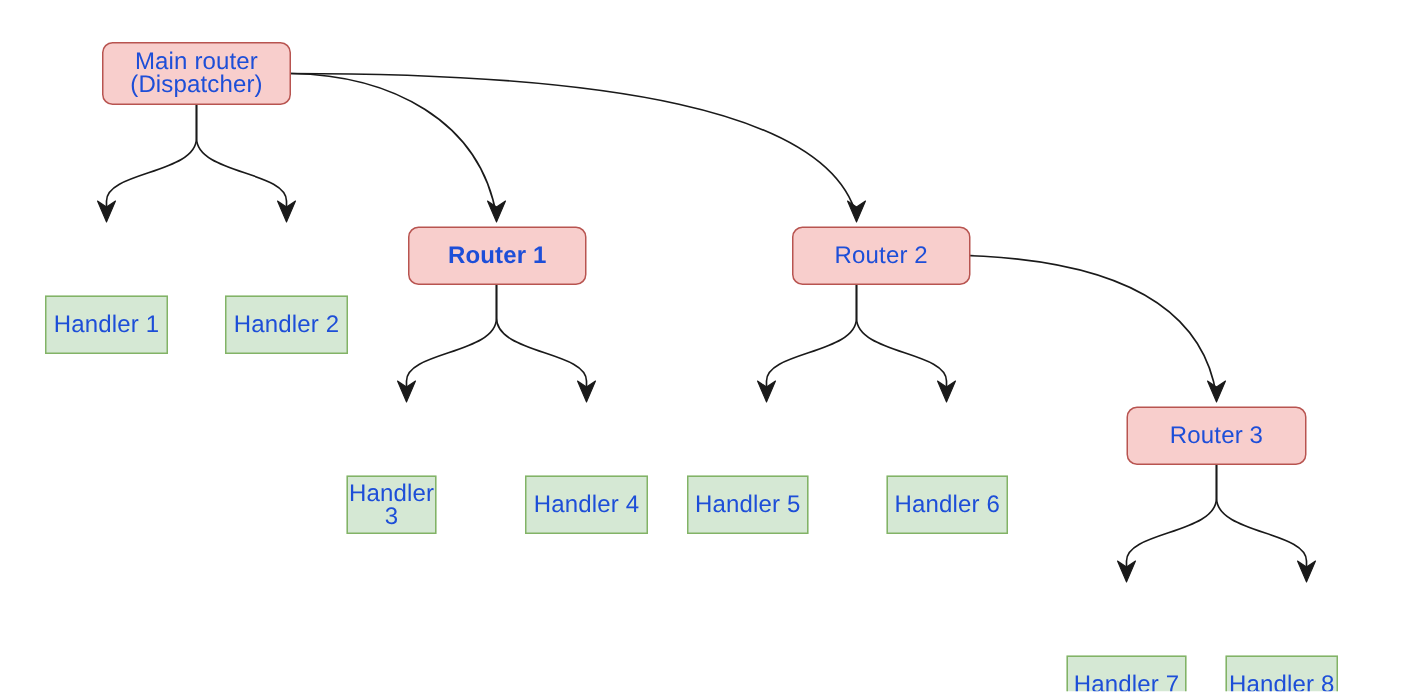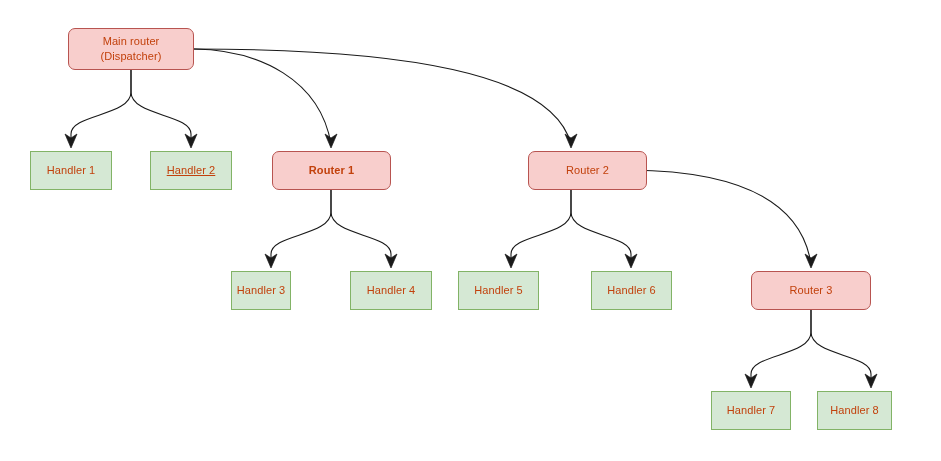--- a/index.html
+++ b/index.html
@@ -26,36 +26,37 @@
     height: 461px;
     pointer-events: none;
   }
   .node {
     position: absolute;
     box-sizing: border-box;
     display: flex;
     align-items: center;
     justify-content: center;
     text-align: center;
-    font-size: 11px;
+    font-size: 16px;
     line-height: 15px;
-    color: #c2410c;
+    color: #1d4ed8;
     letter-spacing: 0.1px;
     white-space: pre-line;
     z-index: 2;
   }
   .node.router {
     background: #f8cecc;
     border: 1px solid #b85450;
     border-radius: 7px;
   }
   .node.handler {
     background: #d5e8d4;
     border: 1px solid #82b366;
     border-radius: 0;
+    margin-top: 46px;
   }
   .edge-path {
     fill: none;
     stroke: #1a1a1a;
     stroke-width: 1.1px;
     stroke-linecap: round;
     stroke-linejoin: round;
   }
   .arrow-head {
     fill: #1a1a1a;
@@ -95,21 +96,21 @@
         <polygon class="arrow-head" points="805,254 811,268 817,254 811,258" fill="#1a1a1a" stroke="#1a1a1a"></polygon>
         <polygon class="arrow-head" points="745,374 751,388 757,374 751,378" fill="#1a1a1a" stroke="#1a1a1a"></polygon>
         <polygon class="arrow-head" points="865,374 871,388 877,374 871,378" fill="#1a1a1a" stroke="#1a1a1a"></polygon>
       </g>
   </svg>
 
   <div id="nodes-layer">
       <div class="node router" style="left: 68px; top: 28px; width: 126px; height: 42px; background: rgb(248, 206, 204); border-color: rgb(184, 84, 80);">Main router
 (Dispatcher)</div>
       <div class="node handler" style="left: 30px; top: 151px; width: 82px; height: 39px; background: rgb(213, 232, 212); border-color: rgb(130, 179, 102);">Handler 1</div>
-      <div class="node handler" style="left: 150px; top: 151px; width: 82px; height: 39px; background: rgb(213, 232, 212); border-color: rgb(130, 179, 102); text-decoration: underline;">Handler 2</div>
+      <div class="node handler" style="left: 150px; top: 151px; width: 82px; height: 39px; background: rgb(213, 232, 212); border-color: rgb(130, 179, 102);">Handler 2</div>
       <div class="node router" style="left: 272px; top: 151px; width: 119px; height: 39px; background: rgb(248, 206, 204); border-color: rgb(184, 84, 80); font-weight: bold;">Router 1</div>
       <div class="node router" style="left: 512px; top: 151px; width: 119px; height: 39px; background: rgb(248, 206, 204); border-color: rgb(184, 84, 80); margin-left: 16px;">Router 2</div>
       <div class="node handler" style="left: 231px; top: 271px; width: 60px; height: 39px; background: rgb(213, 232, 212); border-color: rgb(130, 179, 102);">Handler 3</div>
       <div class="node handler" style="left: 350px; top: 271px; width: 82px; height: 39px; background: rgb(213, 232, 212); border-color: rgb(130, 179, 102);">Handler 4</div>
       <div class="node handler" style="left: 458px; top: 271px; width: 81px; height: 39px; background: rgb(213, 232, 212); border-color: rgb(130, 179, 102);">Handler 5</div>
       <div class="node handler" style="left: 591px; top: 271px; width: 81px; height: 39px; background: rgb(213, 232, 212); border-color: rgb(130, 179, 102);">Handler 6</div>
       <div class="node router" style="left: 751px; top: 271px; width: 120px; height: 39px; background: rgb(248, 206, 204); border-color: rgb(184, 84, 80);">Router 3</div>
       <div class="node handler" style="left: 711px; top: 391px; width: 80px; height: 39px; background: rgb(213, 232, 212); border-color: rgb(130, 179, 102);">Handler 7</div>
       <div class="node handler" style="left: 817px; top: 391px; width: 75px; height: 39px; background: rgb(213, 232, 212); border-color: rgb(130, 179, 102);">Handler 8</div>
     </div>

